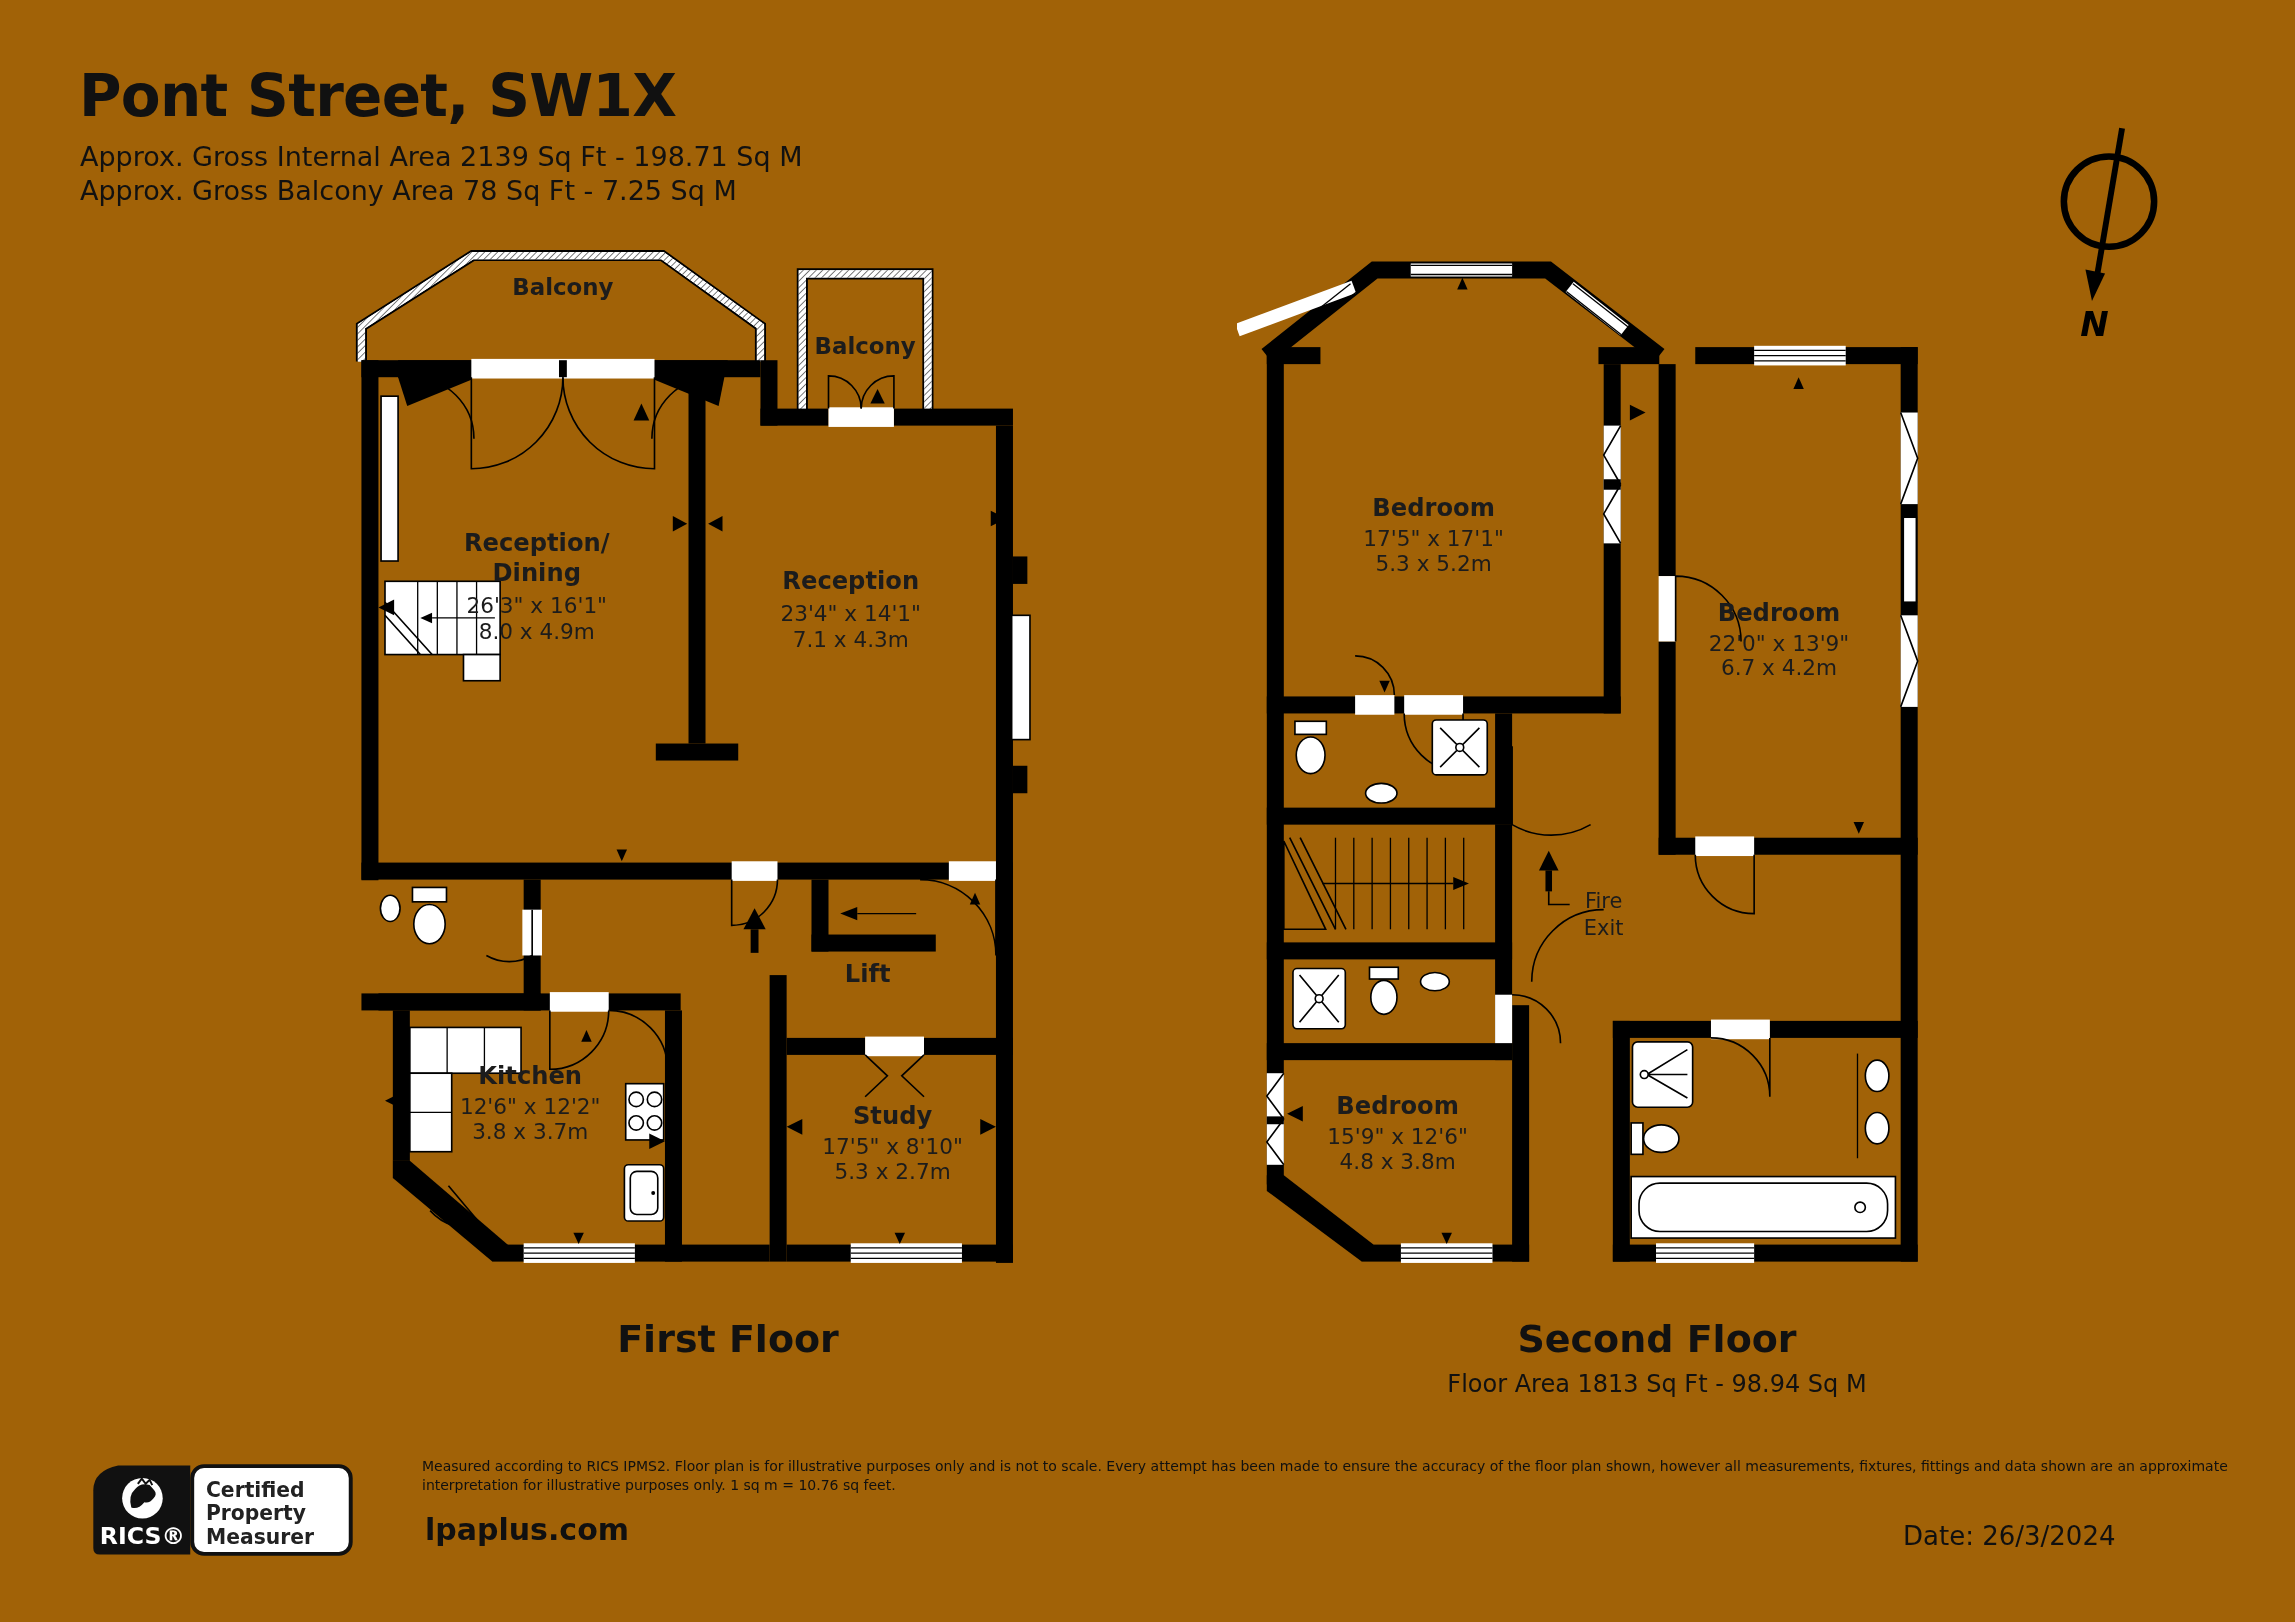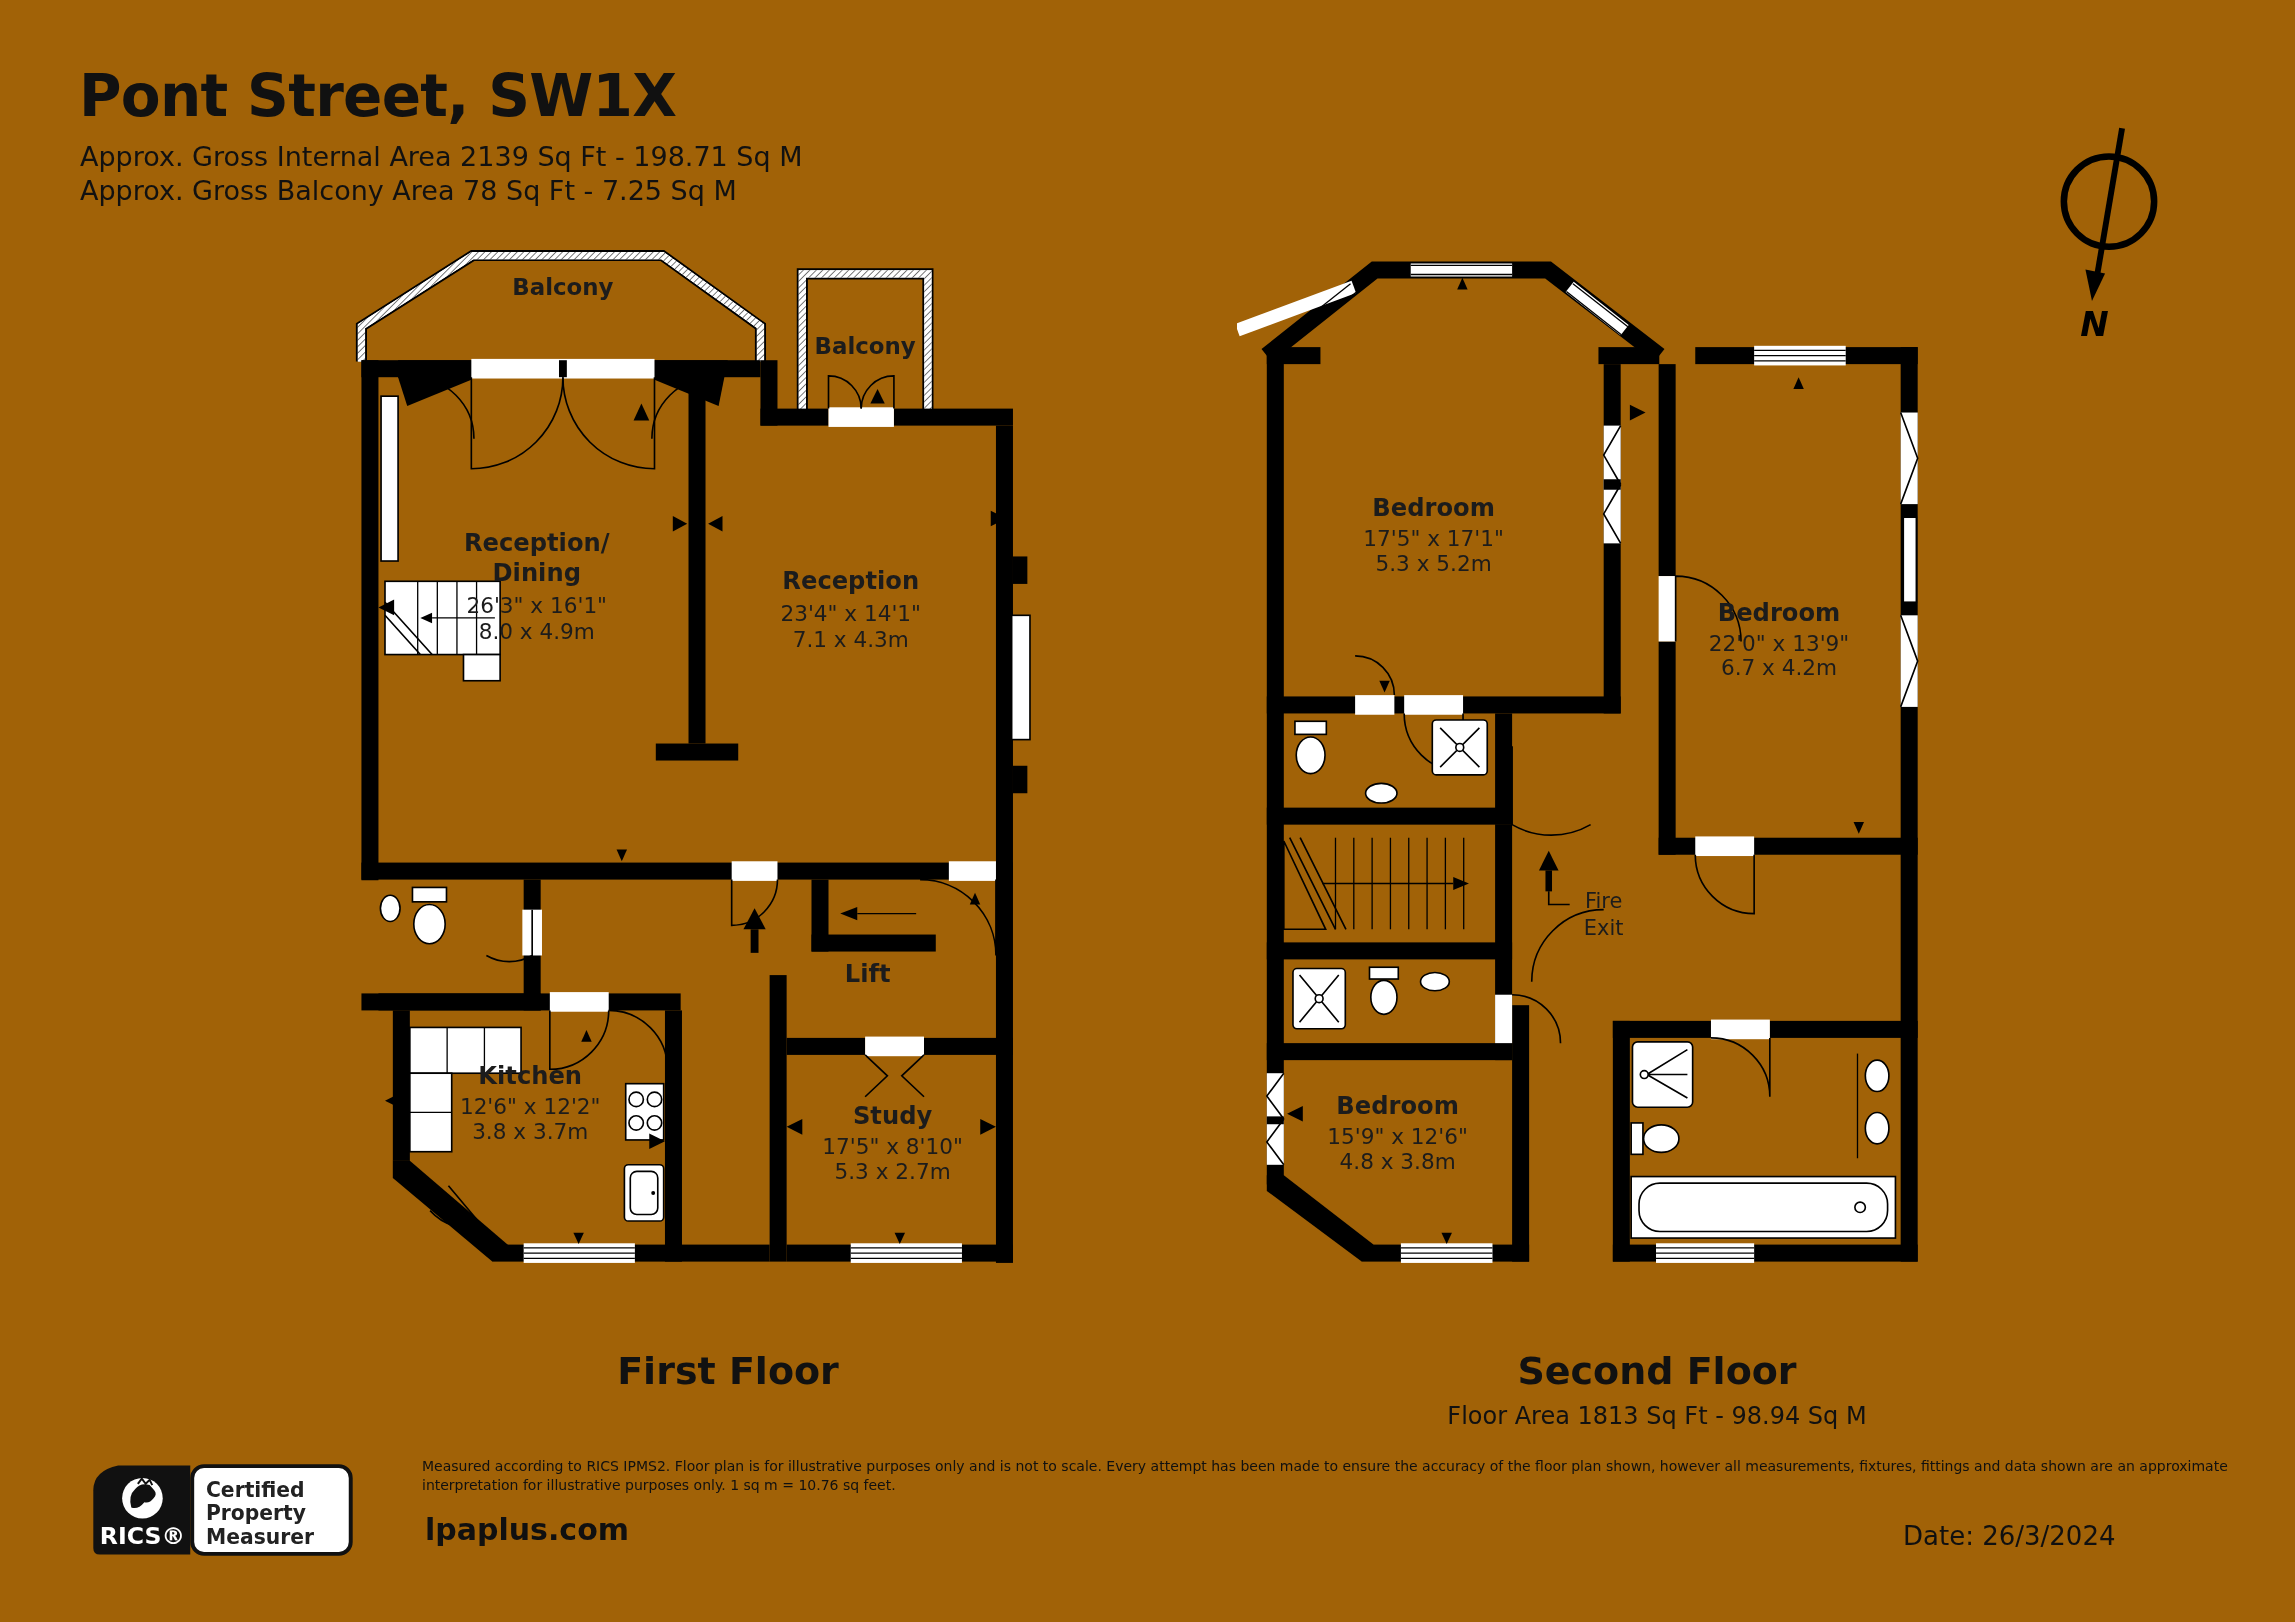--- a/index.html
+++ b/index.html
@@ -3,21 +3,21 @@
 <meta charset="utf-8">
 <style>
   html,body{margin:0;padding:0;background:#ffffff;}
   #canvas{position:relative;width:2295px;height:1623px;background:#a16207;overflow:hidden;
           font-family:"DejaVu Sans","Liberation Sans",sans-serif;color:#1b1b1b;}
   .abs{position:absolute;}
   #page-title{left:79px;top:62px;font-size:58px;font-weight:800;letter-spacing:-0.7px;color:#111;}
   .subtitle{left:80px;font-size:27px;font-weight:400;color:#111;}
   #sub1{top:141px;} #sub2{top:175px;}
   .floor-caption{width:916px;text-align:center;}
-  .floor-caption .cap{font-size:38px;font-weight:700;color:#111;margin-top:32px;}
+  .floor-caption .cap{font-size:38px;font-weight:700;color:#111;}
   .floor-caption .area{font-size:24px;font-weight:400;margin-top:9.2px;color:#111;}
   #cap1{left:270px;top:1317px;} #cap2{left:1199px;top:1317px;}
   #disclaimer{left:422px;top:1457px;width:1816px;font-size:14px;line-height:1.38;color:#101010;}
   #website{left:425px;top:1512px;font-size:30px;font-weight:700;color:#101010;}
   #datebox{left:1903px;top:1521px;width:322px;font-size:26px;text-align:left;color:#101010;}
 
   
   .wall{fill:#000;}
   .ln{fill:none;stroke:#000;stroke-width:2.5;}
   .fx{fill:#fff;stroke:#000;stroke-width:2.5;}

